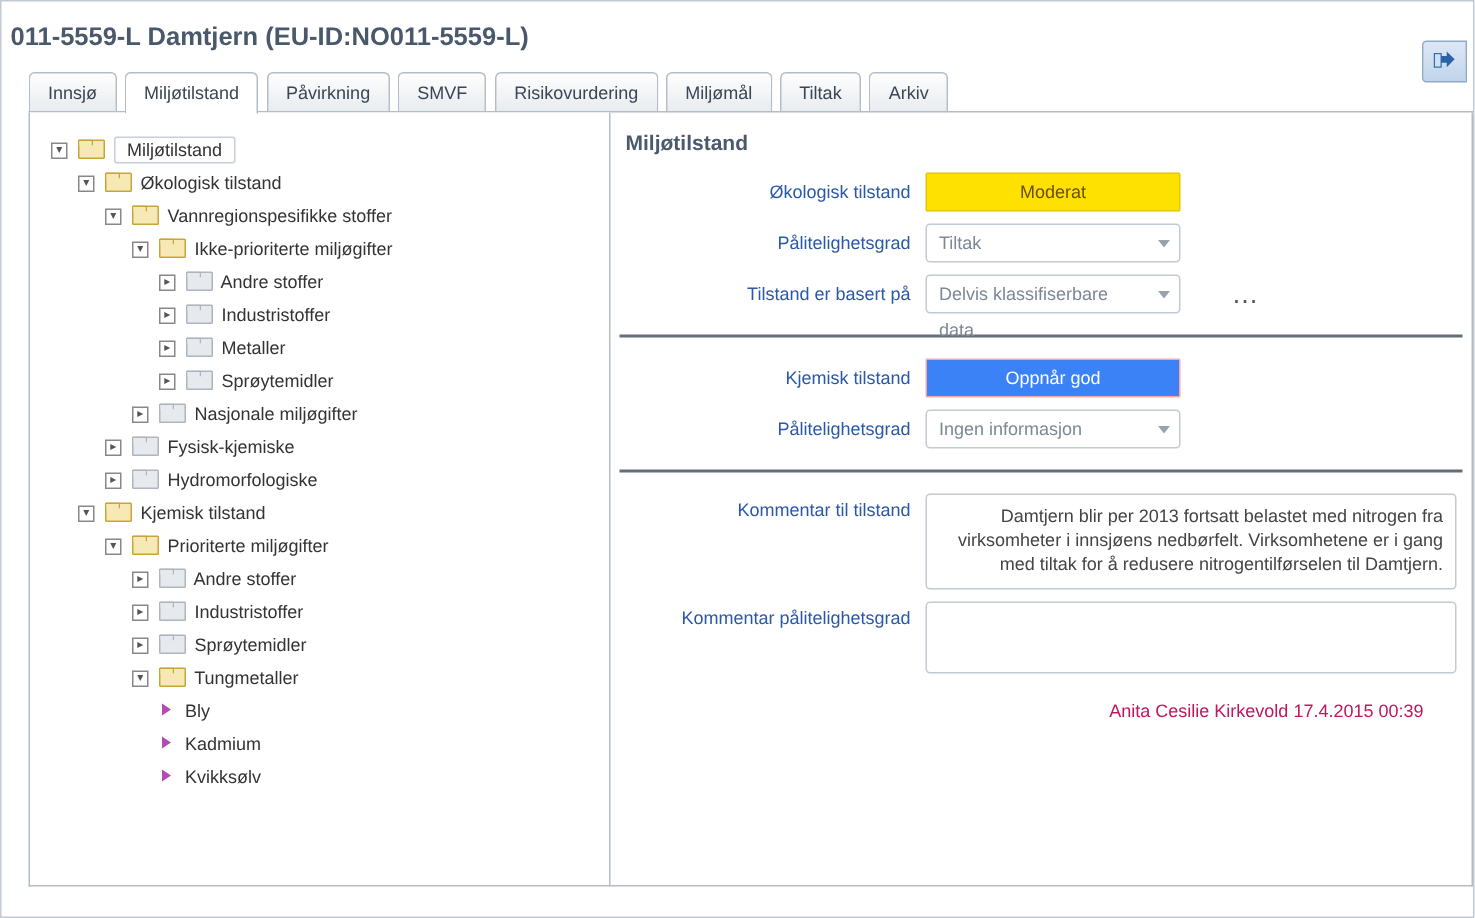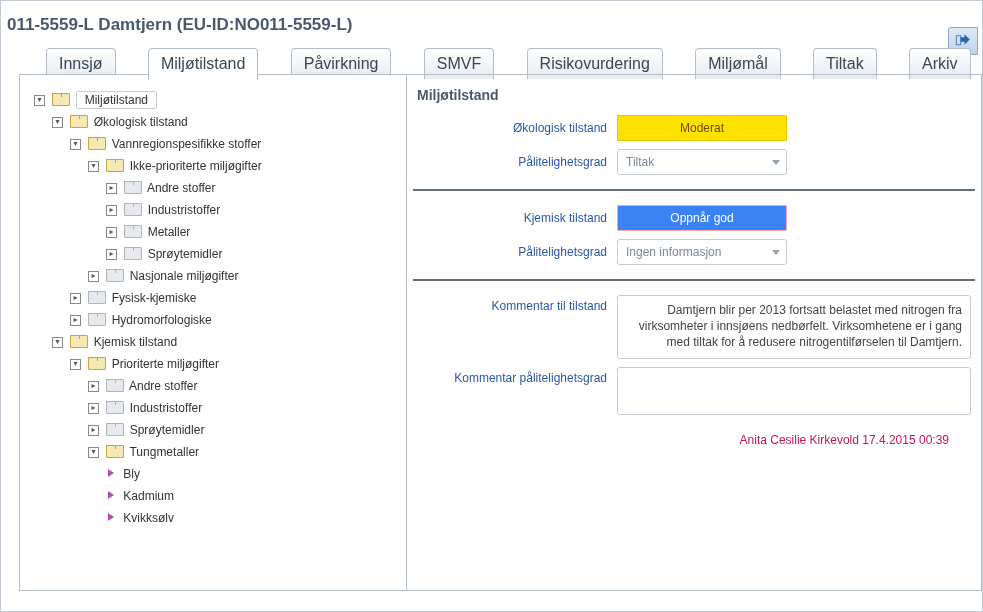--- a/index.html
+++ b/index.html
@@ -55,25 +55,24 @@
   }
   .tab {
     display: inline-block;
     padding: 6px 12px 6px 12px;
     border: 1px solid #b3bdc8;
     border-bottom: none;
     background: linear-gradient(#fefefe,#e7ebef);
     border-radius: 4px 4px 0 0;
     margin-right: 2px;
     color: #3a4656;
-    font-size: 16px;
+    font-size: 12px;
     cursor: pointer;
     position: relative;
     top: 1px;
-    margin-left: 27px;
   }
   .tab.active {
     background: #fff;
     font-weight: normal;
     border-bottom: 1px solid #fff;
     z-index: 2;
   }
   
   .body {
     display: flex;
@@ -420,20 +419,25 @@
       <div class="form-row">
         <label>Økologisk tilstand</label>
         <div class="badge yellow">Moderat</div>
       </div>
 
       <div class="form-row">
         <label>Pålitelighetsgrad</label>
         <div class="select">Tiltak</div>
       </div>
 
+      <div class="form-row">
+        <label>Tilstand er basert på</label>
+        <div class="select">Delvis klassifiserbare data</div>
+        <span class="ellipsis-btn">…</span>
+      </div>
 
       <div class="hr"></div>
 
       <div class="form-row">
         <label>Kjemisk tilstand</label>
         <div class="badge blue">Oppnår god</div>
       </div>
 
       <div class="form-row">
         <label>Pålitelighetsgrad</label>

